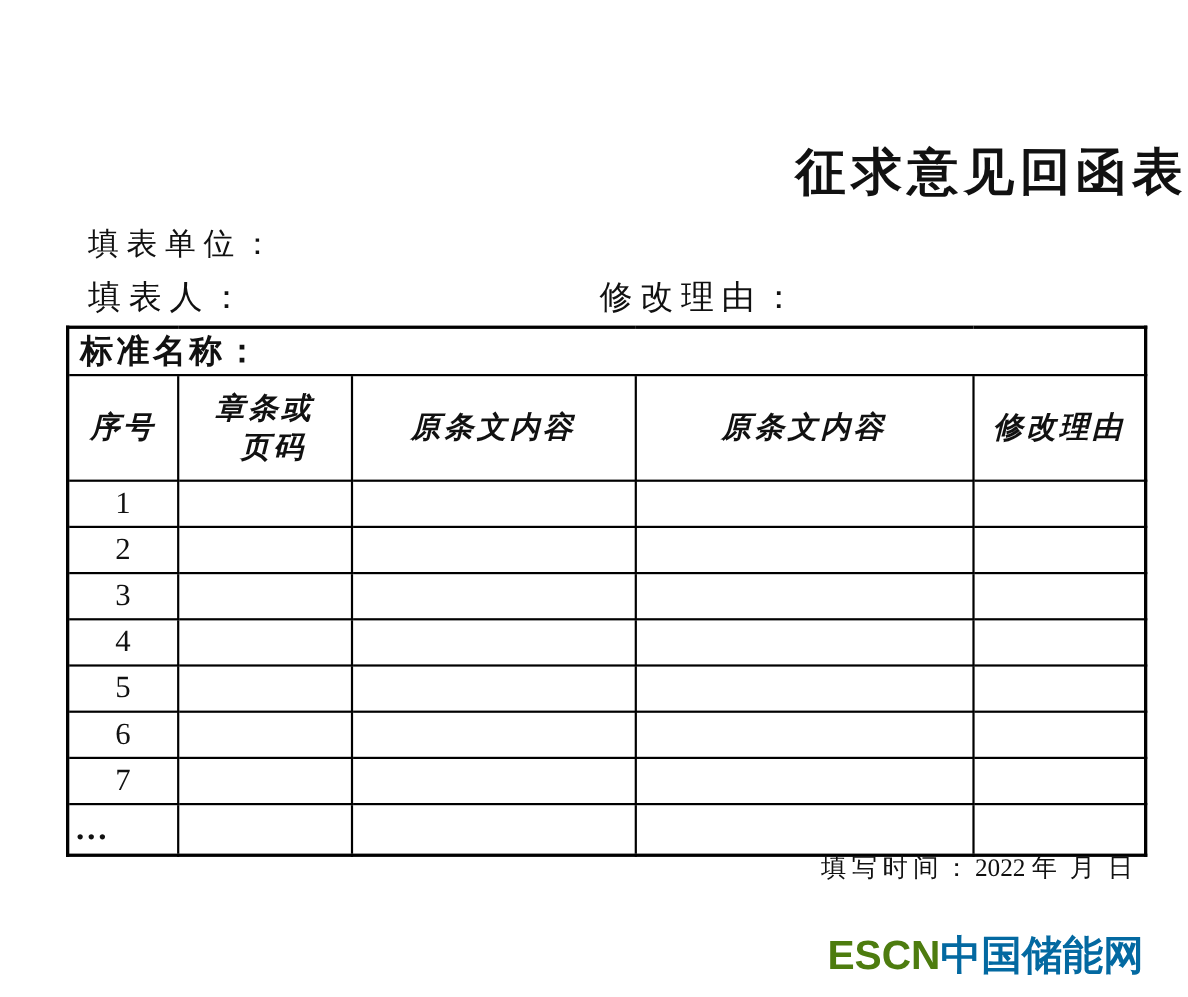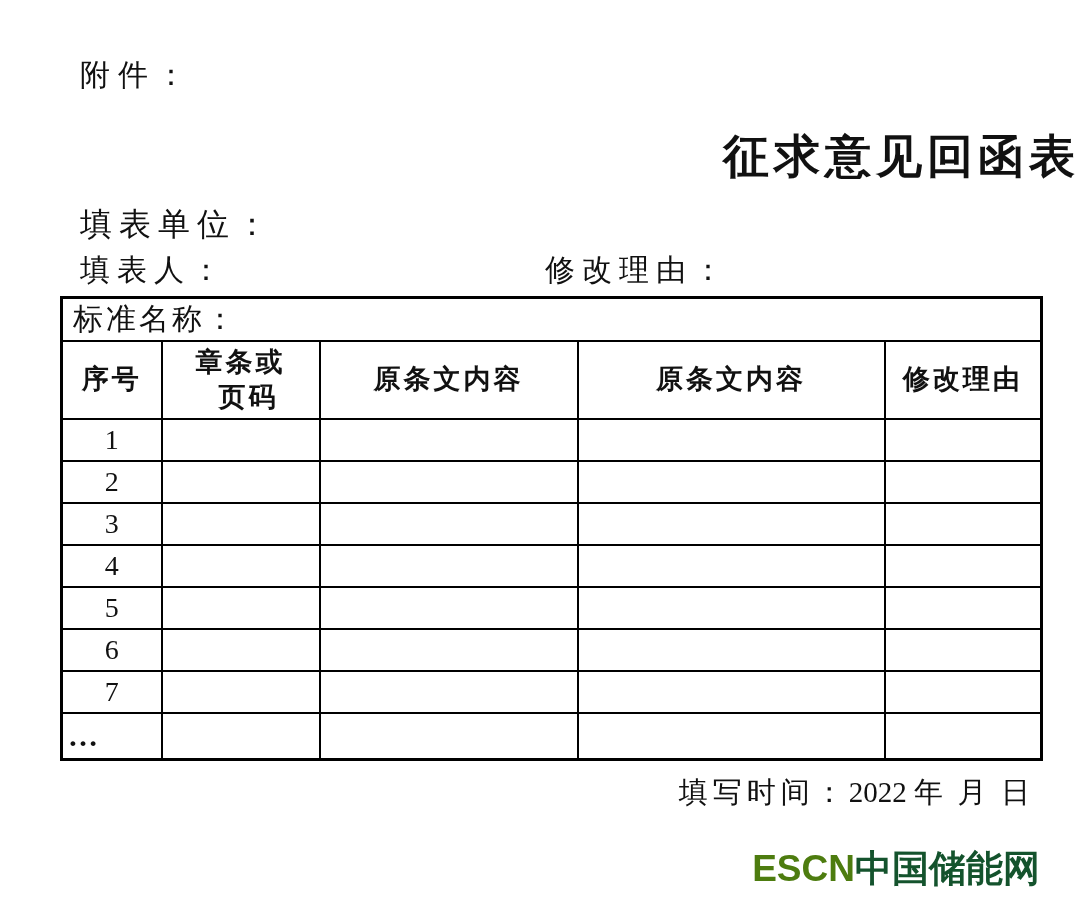--- a/index.html
+++ b/index.html
@@ -33,21 +33,21 @@
     margin: 0;
     text-align: right;
     font-size: 46px;
     font-weight: bold;
     letter-spacing: 5px;
   }
   .unit-line {
     position: absolute;
     left: 80px;
     top: 203px;
-    font-size: 32px;
+    font-size: 28px;
     letter-spacing: 7px;
   }
   .person-line {
     position: absolute;
     left: 0;
     top: 250px;
     width: 904px;
     height: 40px;
     font-size: 30px;
   }
@@ -80,26 +80,26 @@
   }
   col.c1 { width: 100px; }
   col.c2 { width: 158px; }
   col.c3 { width: 258px; }
   col.c4 { width: 307px; }
   col.c5 { width: 157px; }
 
   tr.standard-row { height: 40px; }
   tr.standard-row td {
     font-size: 30px;
-    font-weight: normal;
+    font-weight: bold;
     text-align: left;
     padding-left: 10px;
     letter-spacing: 3px;
   }
-  tr.header-row { height: 78px; }
+  tr.header-row { height: 96px; font-style: italic; }
   tr.header-row th {
     font-size: 27px;
     font-weight: bold;
     text-align: center;
     letter-spacing: 3px;
     line-height: 1.3;
   }
   tr.header-row th .second-line { display: block; margin-left: 16px; }
 
   tr.body-row { height: 42px; }
@@ -114,21 +114,21 @@
     font-weight: bold;
     font-size: 30px;
     letter-spacing: 1px;
   }
 
   
   .fill-time {
     position: absolute;
     top: 773px;
     right: 50px;
-    font-size: 29px;
+    font-size: 23px;
     margin-left: 24px;
   }
   .fill-time .lbl { letter-spacing: 5px; }
   .fill-time .val { white-space: pre; }
 
   
   .logo {
     position: absolute;
     top: 850px;
     right: 40px;
@@ -139,21 +139,20 @@
     white-space: nowrap;
   }
   .logo .escn { letter-spacing: 0px; }
   .logo .site { letter-spacing: 0px; }
 </style>
 </head>
 <body>
 
 <div class="page">
 
-  <div class="attachment">附件：</div>
 
   <h1 class="title">征求意见回函表</h1>
 
   <div class="unit-line">填表单位：</div>
 
   <div class="person-line">
     <span class="person-label">填表人：</span>
     <span class="phone-label">修改理由：</span>
   </div>
 
@@ -245,16 +244,16 @@
         <td></td>
       </tr>
     </tbody>
   </table>
 
   <div class="fill-time">
     <span class="lbl">填写时间：</span><span class="val">2022 年  月  日</span>
   </div>
 
   <div class="logo">
-    <span class="escn" style="color: #4d7c0f;">ESCN</span><span class="site" style="color: #14532d;">中国储能网</span>
+    <span class="escn" style="color: #4d7c0f;">ESCN</span><span class="site" style="color: #0369a1;">中国储能网</span>
   </div>
 
 </div>
 
 </body></html>

